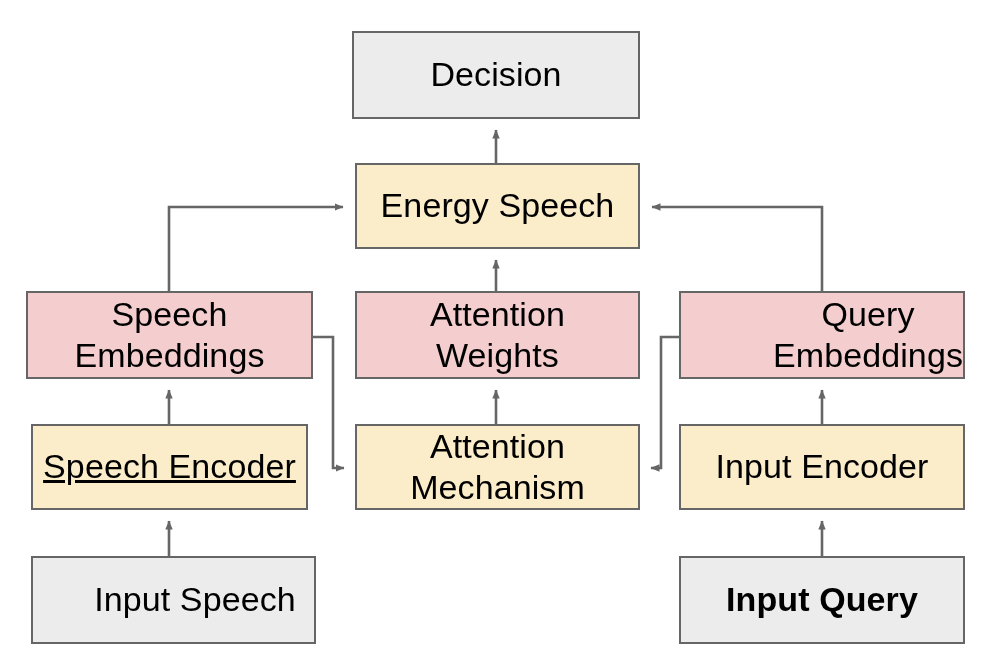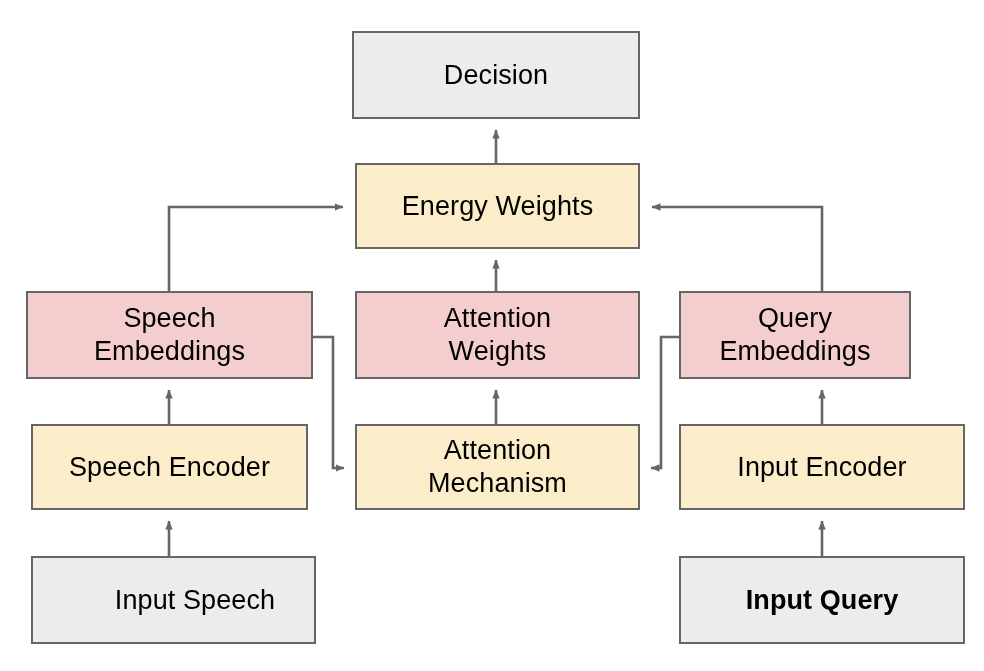--- a/index.html
+++ b/index.html
@@ -25,21 +25,21 @@
     height: 671px;
   }
   .node {
     position: absolute;
     box-sizing: border-box;
     border: 2px solid #666666;
     display: flex;
     align-items: center;
     justify-content: center;
     text-align: center;
-    font-size: 27px;
+    font-size: 34px;
     line-height: 1.22;
     color: #000000;
     letter-spacing: 0.1px;
     z-index: 2;
   }
   .node .label {
     display: block;
     white-space: pre-line;
   }
   .n-grey  { background: #ececec; }
@@ -82,39 +82,39 @@
 
       <path d="M 822,556 L 822,521" marker-end="url(#arrow)"></path>
     </g>
   </svg>
 
   <div class="node n-grey" style="left:352px; top:31px; width:288px; height:88px;">
     <span class="label">Decision</span>
   </div>
 
   <div class="node n-cream" style="left:355px; top:163px; width:285px; height:86px;">
-    <span class="label">Energy Weights</span>
+    <span class="label">Energy Speech</span>
   </div>
 
   <div class="node n-pink" style="left:26px; top:291px; width:287px; height:88px;">
     <span class="label">Speech
 Embeddings</span>
   </div>
 
   <div class="node n-pink" style="left:355px; top:291px; width:285px; height:88px;">
     <span class="label">Attention
 Weights</span>
   </div>
 
-  <div class="node n-pink" style="left:679px; top:291px; width:232px; height:88px;">
+  <div class="node n-pink" style="left:679px; top:291px; width:286px; height:88px;justify-content:flex-end;">
     <span class="label">Query
 Embeddings</span>
   </div>
 
-  <div class="node n-cream" style="left:31px; top:424px; width:277px; height:86px;">
+  <div class="node n-cream" style="left:31px; top:424px; width:277px; height:86px;text-decoration:underline;">
     <span class="label">Speech Encoder</span>
   </div>
 
   <div class="node n-cream" style="left:355px; top:424px; width:285px; height:86px;">
     <span class="label">Attention
 Mechanism</span>
   </div>
 
   <div class="node n-cream" style="left:679px; top:424px; width:286px; height:86px;">
     <span class="label">Input Encoder</span>

